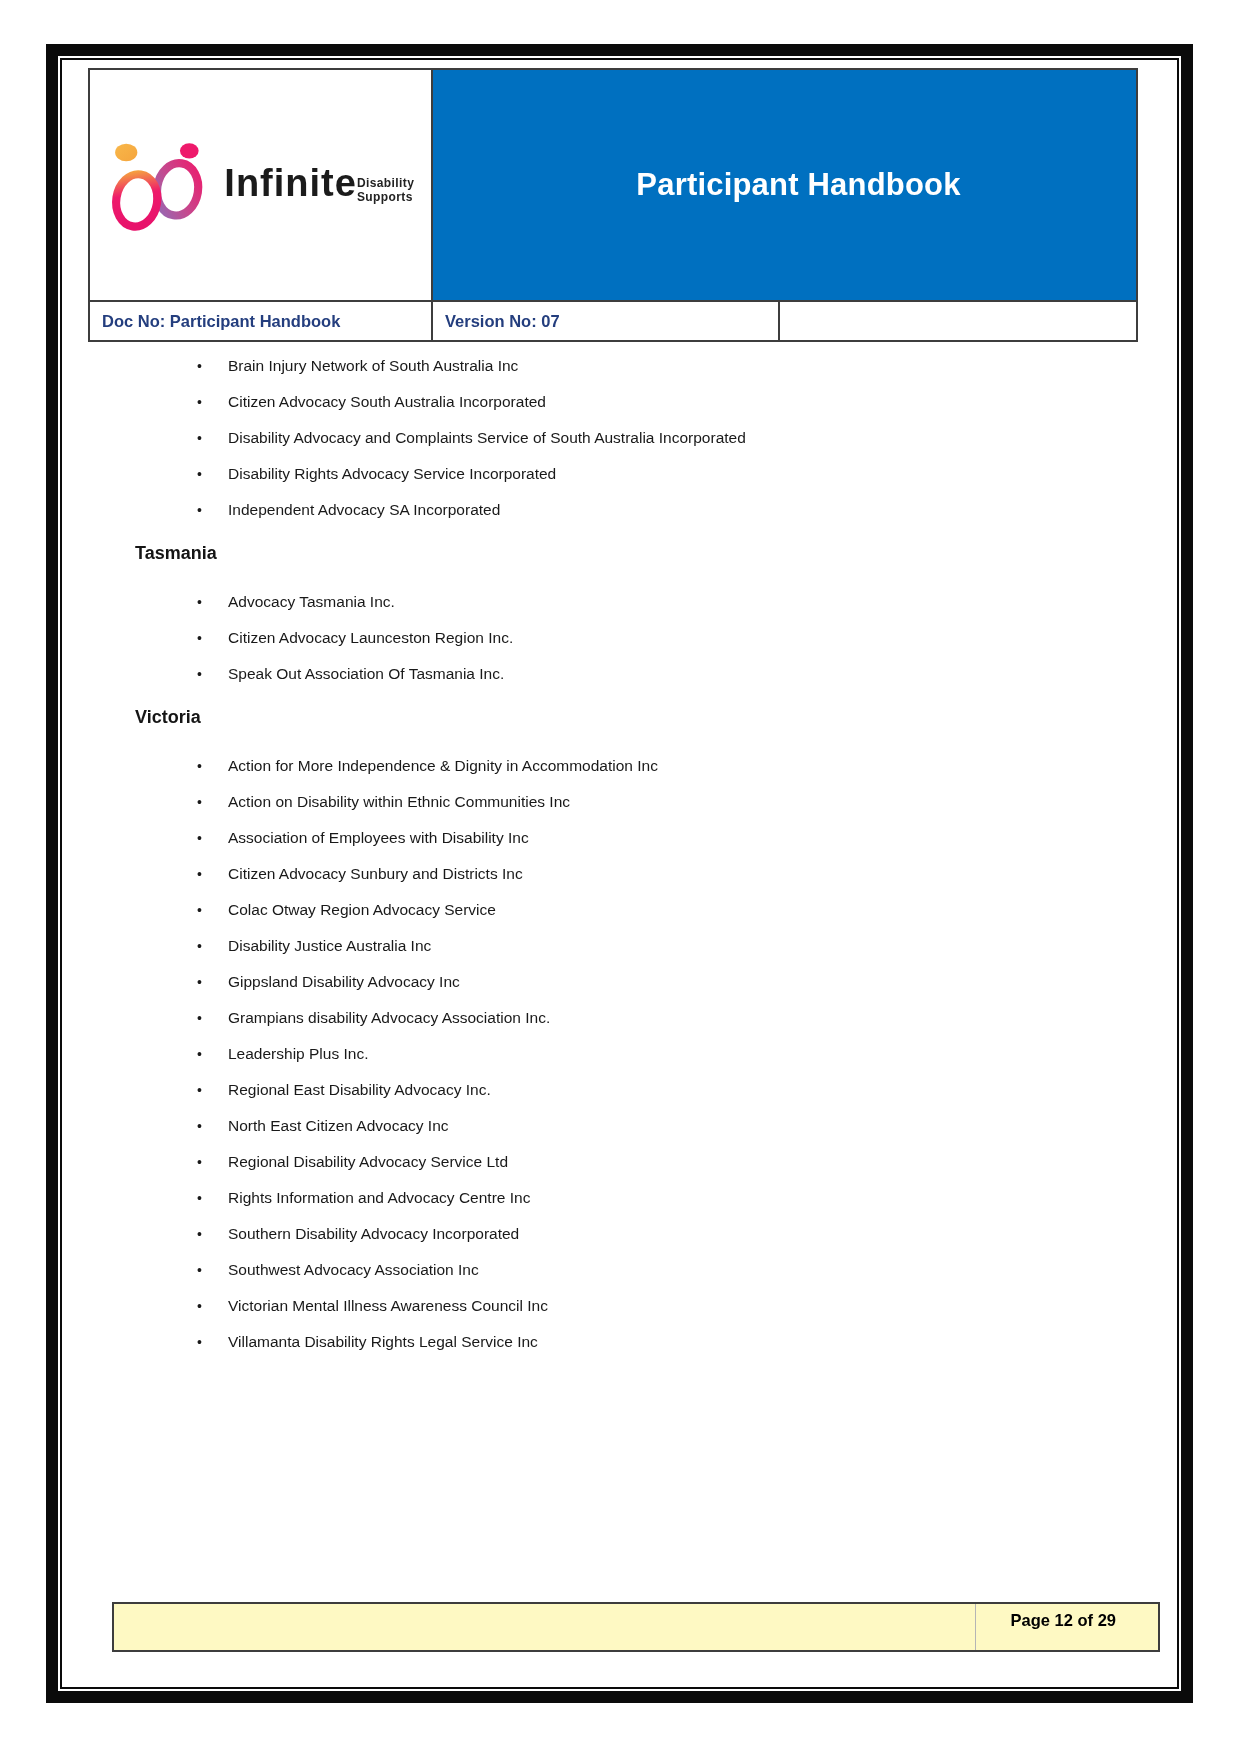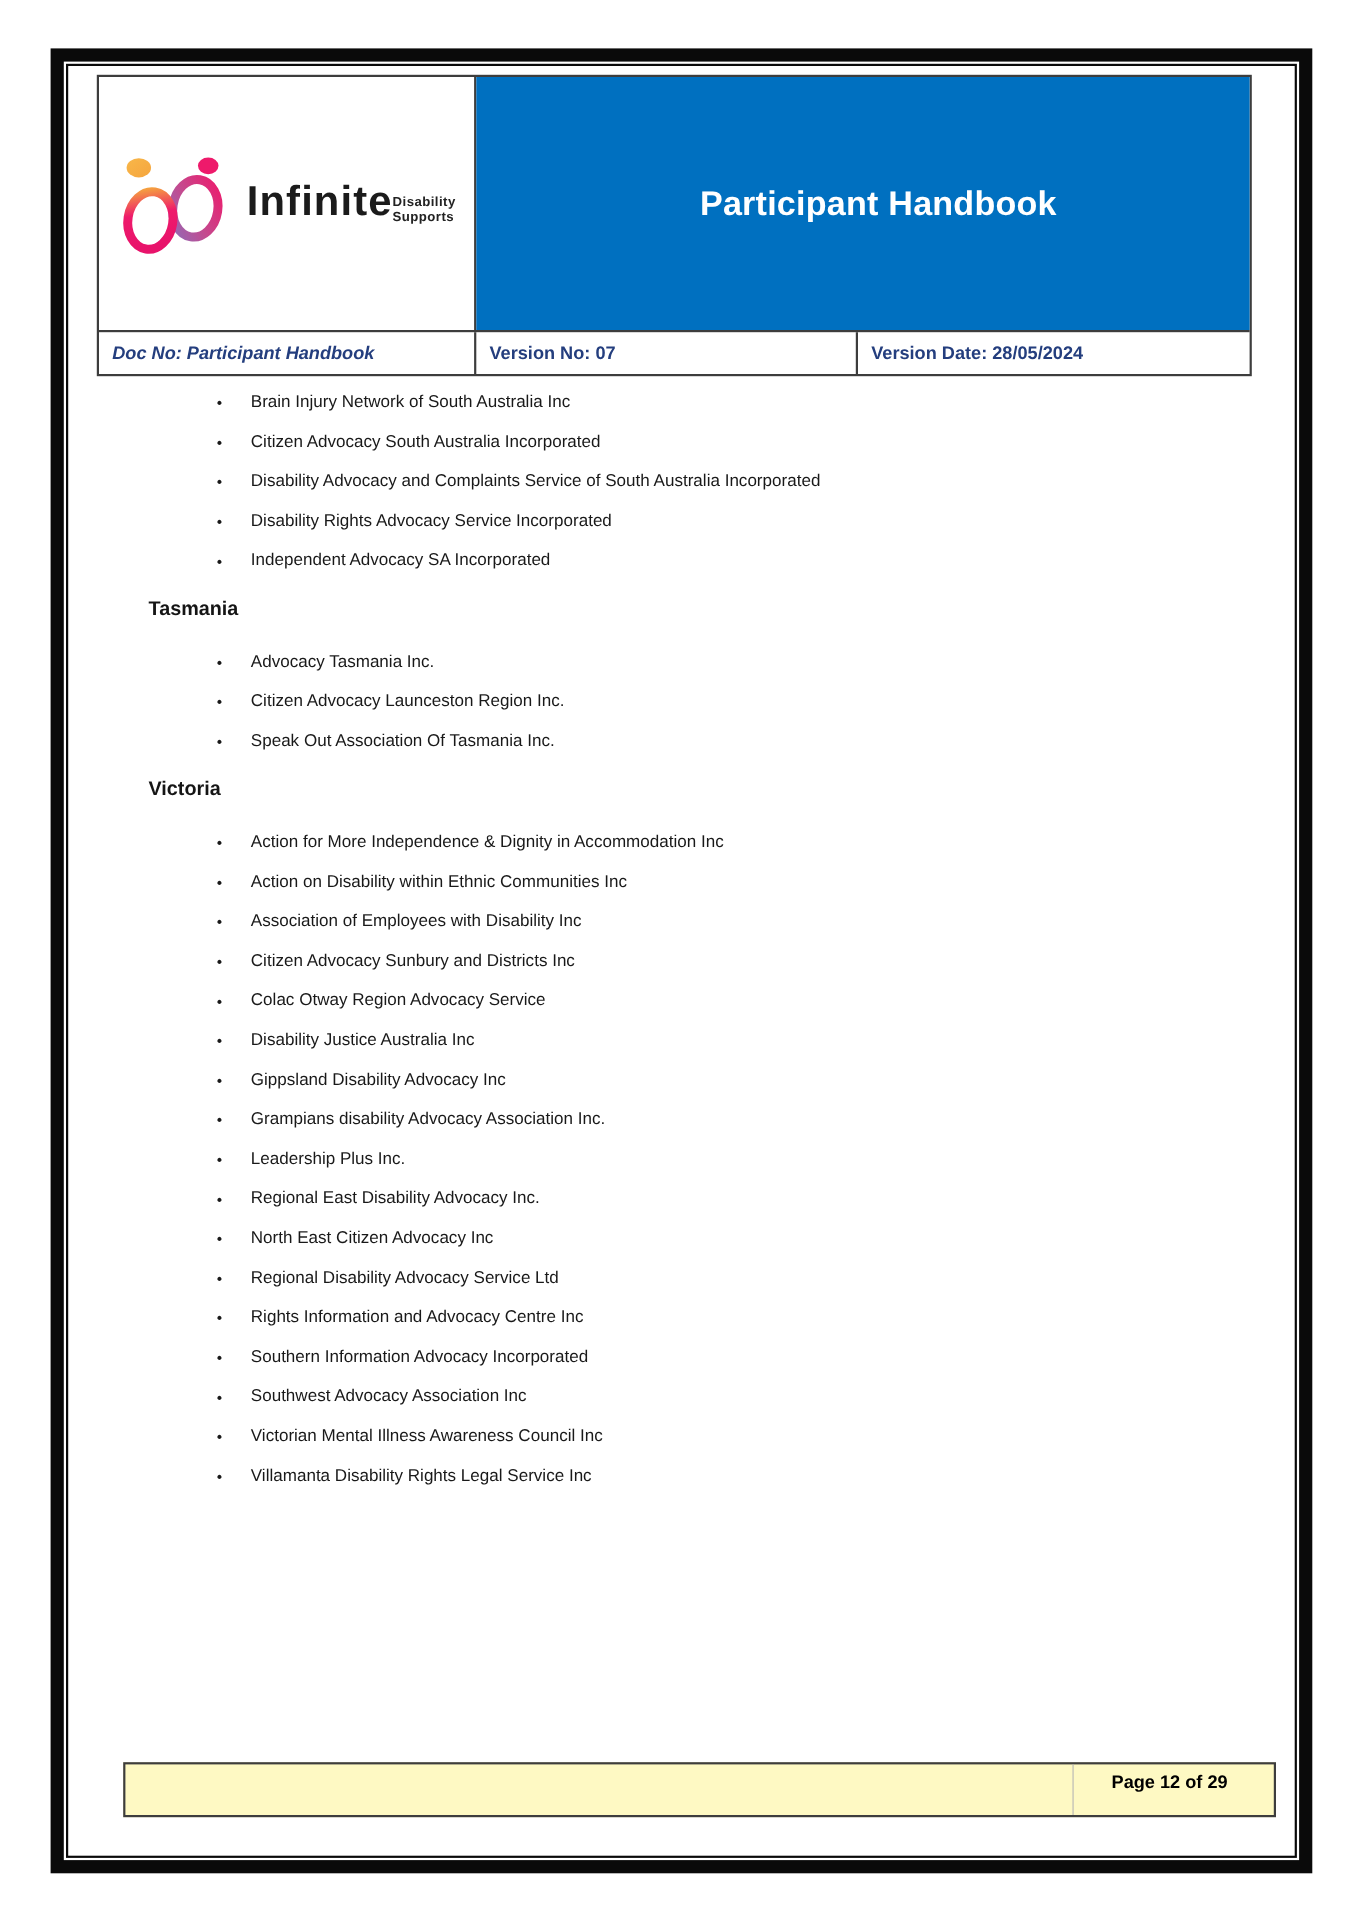--- a/index.html
+++ b/index.html
@@ -29,21 +29,21 @@
   .banner-cell {
     flex:1; background:var(--banner-blue,#0070C0);
     display:flex; align-items:center; justify-content:center;padding-left:28px;
   }
   .banner-title { color:#ffffff; font-size:31px; font-weight:bold; letter-spacing:0.2px; }
   .header-row2 { display:flex; height:38px; border-top:2px solid #3d3d3d; }
   .info-cell {
     box-sizing:border-box; display:flex; align-items:center; padding-left:12px;
     font-weight:bold; font-size:16.5px; color:var(--info-text-navy,#243E7E); white-space:nowrap;
   }
-  .c1 { width:343px; border-right:2px solid #3d3d3d;font-style:italic; }
+  .c1 { width:343px; border-right:2px solid #3d3d3d; }
   .c2 { width:347px; border-right:2px solid #3d3d3d; }
   .c3 { flex:1; }
 
   
   .content { position:absolute; left:135px; top:356px; width:940px; color:#191919; display:flex; flex-direction:column; }
   .section-heading { font-size:18px; font-weight:bold; color:#151515; margin:5px 0 27px 0; line-height:24px; }
   .bullet-list { list-style:none; margin:0; padding:0; }
   .list-item { display:flex; height:36px; font-size:15.5px; line-height:20px; }
   .bullet { width:31px; margin-left:62px; font-size:14px; line-height:20px; }
   .item-text { flex:1; }
@@ -93,21 +93,20 @@
         <div class="brand">Infinite</div>
         <div class="tagline">Disability Supports</div>
       </div>
       <div class="banner-cell">
         <div class="banner-title">Participant Handbook</div>
       </div>
     </div>
     <div class="header-row2">
       <div class="info-cell c1">Doc No: Participant Handbook</div>
       <div class="info-cell c2">Version No: 07</div>
-      <div class="info-cell c3">Version Date: 28/05/2024</div>
     </div>
   </div>
 
   <div class="content">
       <ul class="bullet-list">
         <li class="list-item">
           <span class="bullet">•</span>
           <span class="item-text">Brain Injury Network of South Australia Inc</span>
         </li>
         <li class="list-item">
@@ -191,21 +190,21 @@
         <li class="list-item">
           <span class="bullet">•</span>
           <span class="item-text">Regional Disability Advocacy Service Ltd</span>
         </li>
         <li class="list-item">
           <span class="bullet">•</span>
           <span class="item-text">Rights Information and Advocacy Centre Inc</span>
         </li>
         <li class="list-item">
           <span class="bullet">•</span>
-          <span class="item-text">Southern Information Advocacy Incorporated</span>
+          <span class="item-text">Southern Disability Advocacy Incorporated</span>
         </li>
         <li class="list-item">
           <span class="bullet">•</span>
           <span class="item-text">Southwest Advocacy Association Inc</span>
         </li>
         <li class="list-item">
           <span class="bullet">•</span>
           <span class="item-text">Victorian Mental Illness Awareness Council Inc</span>
         </li>
         <li class="list-item">

